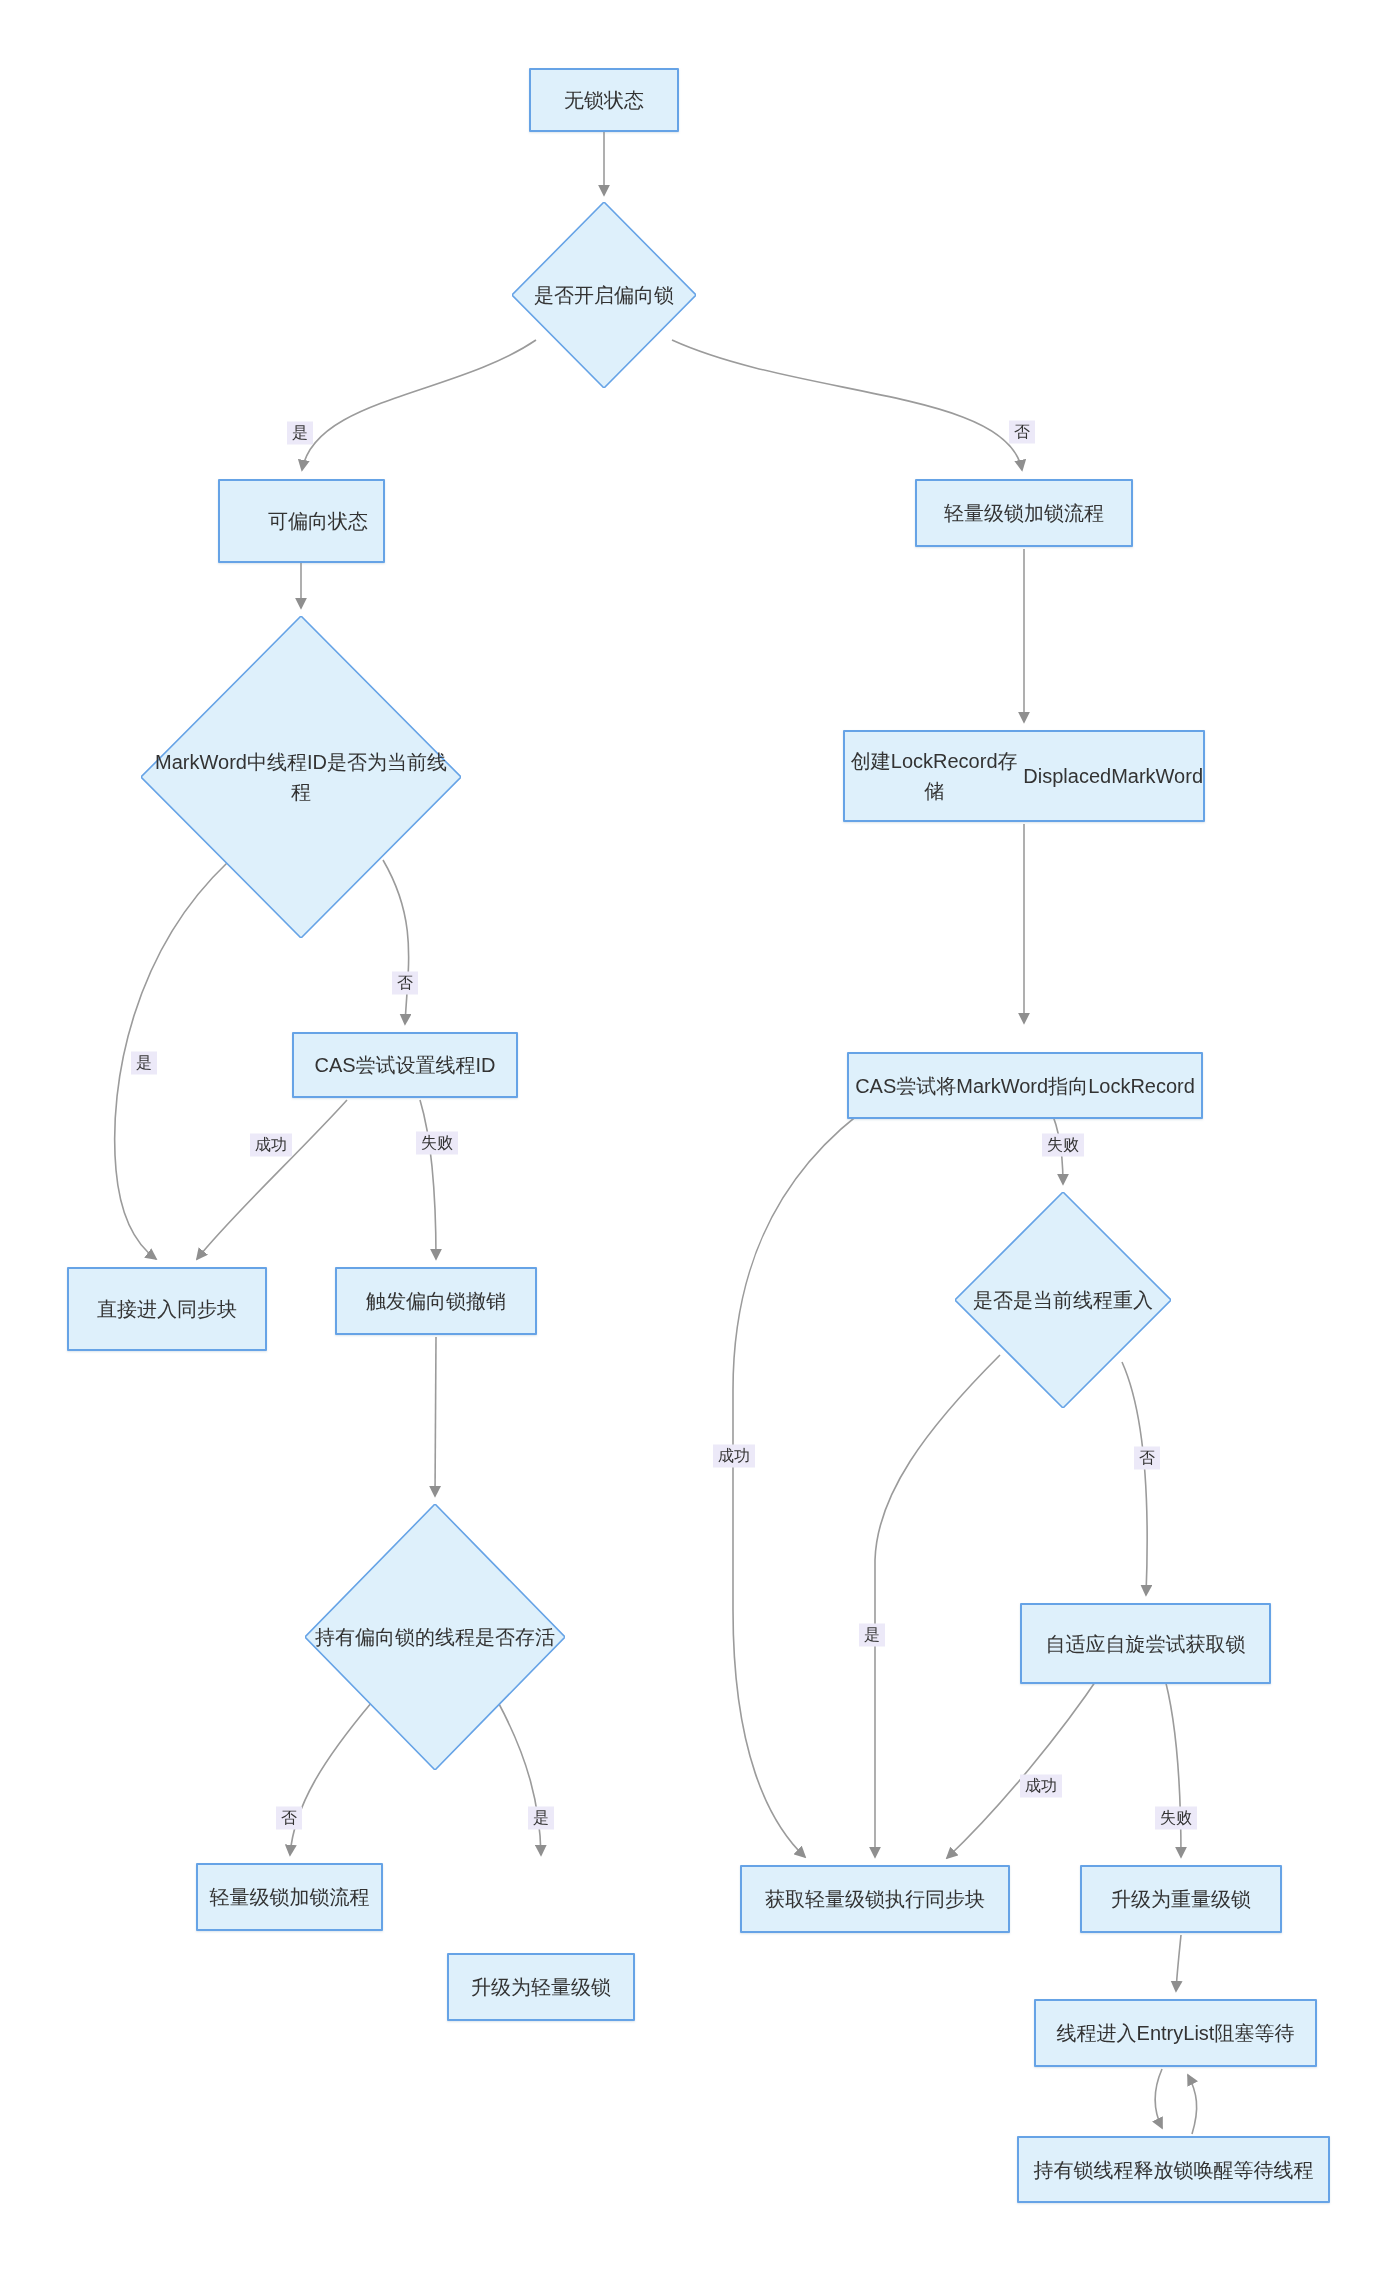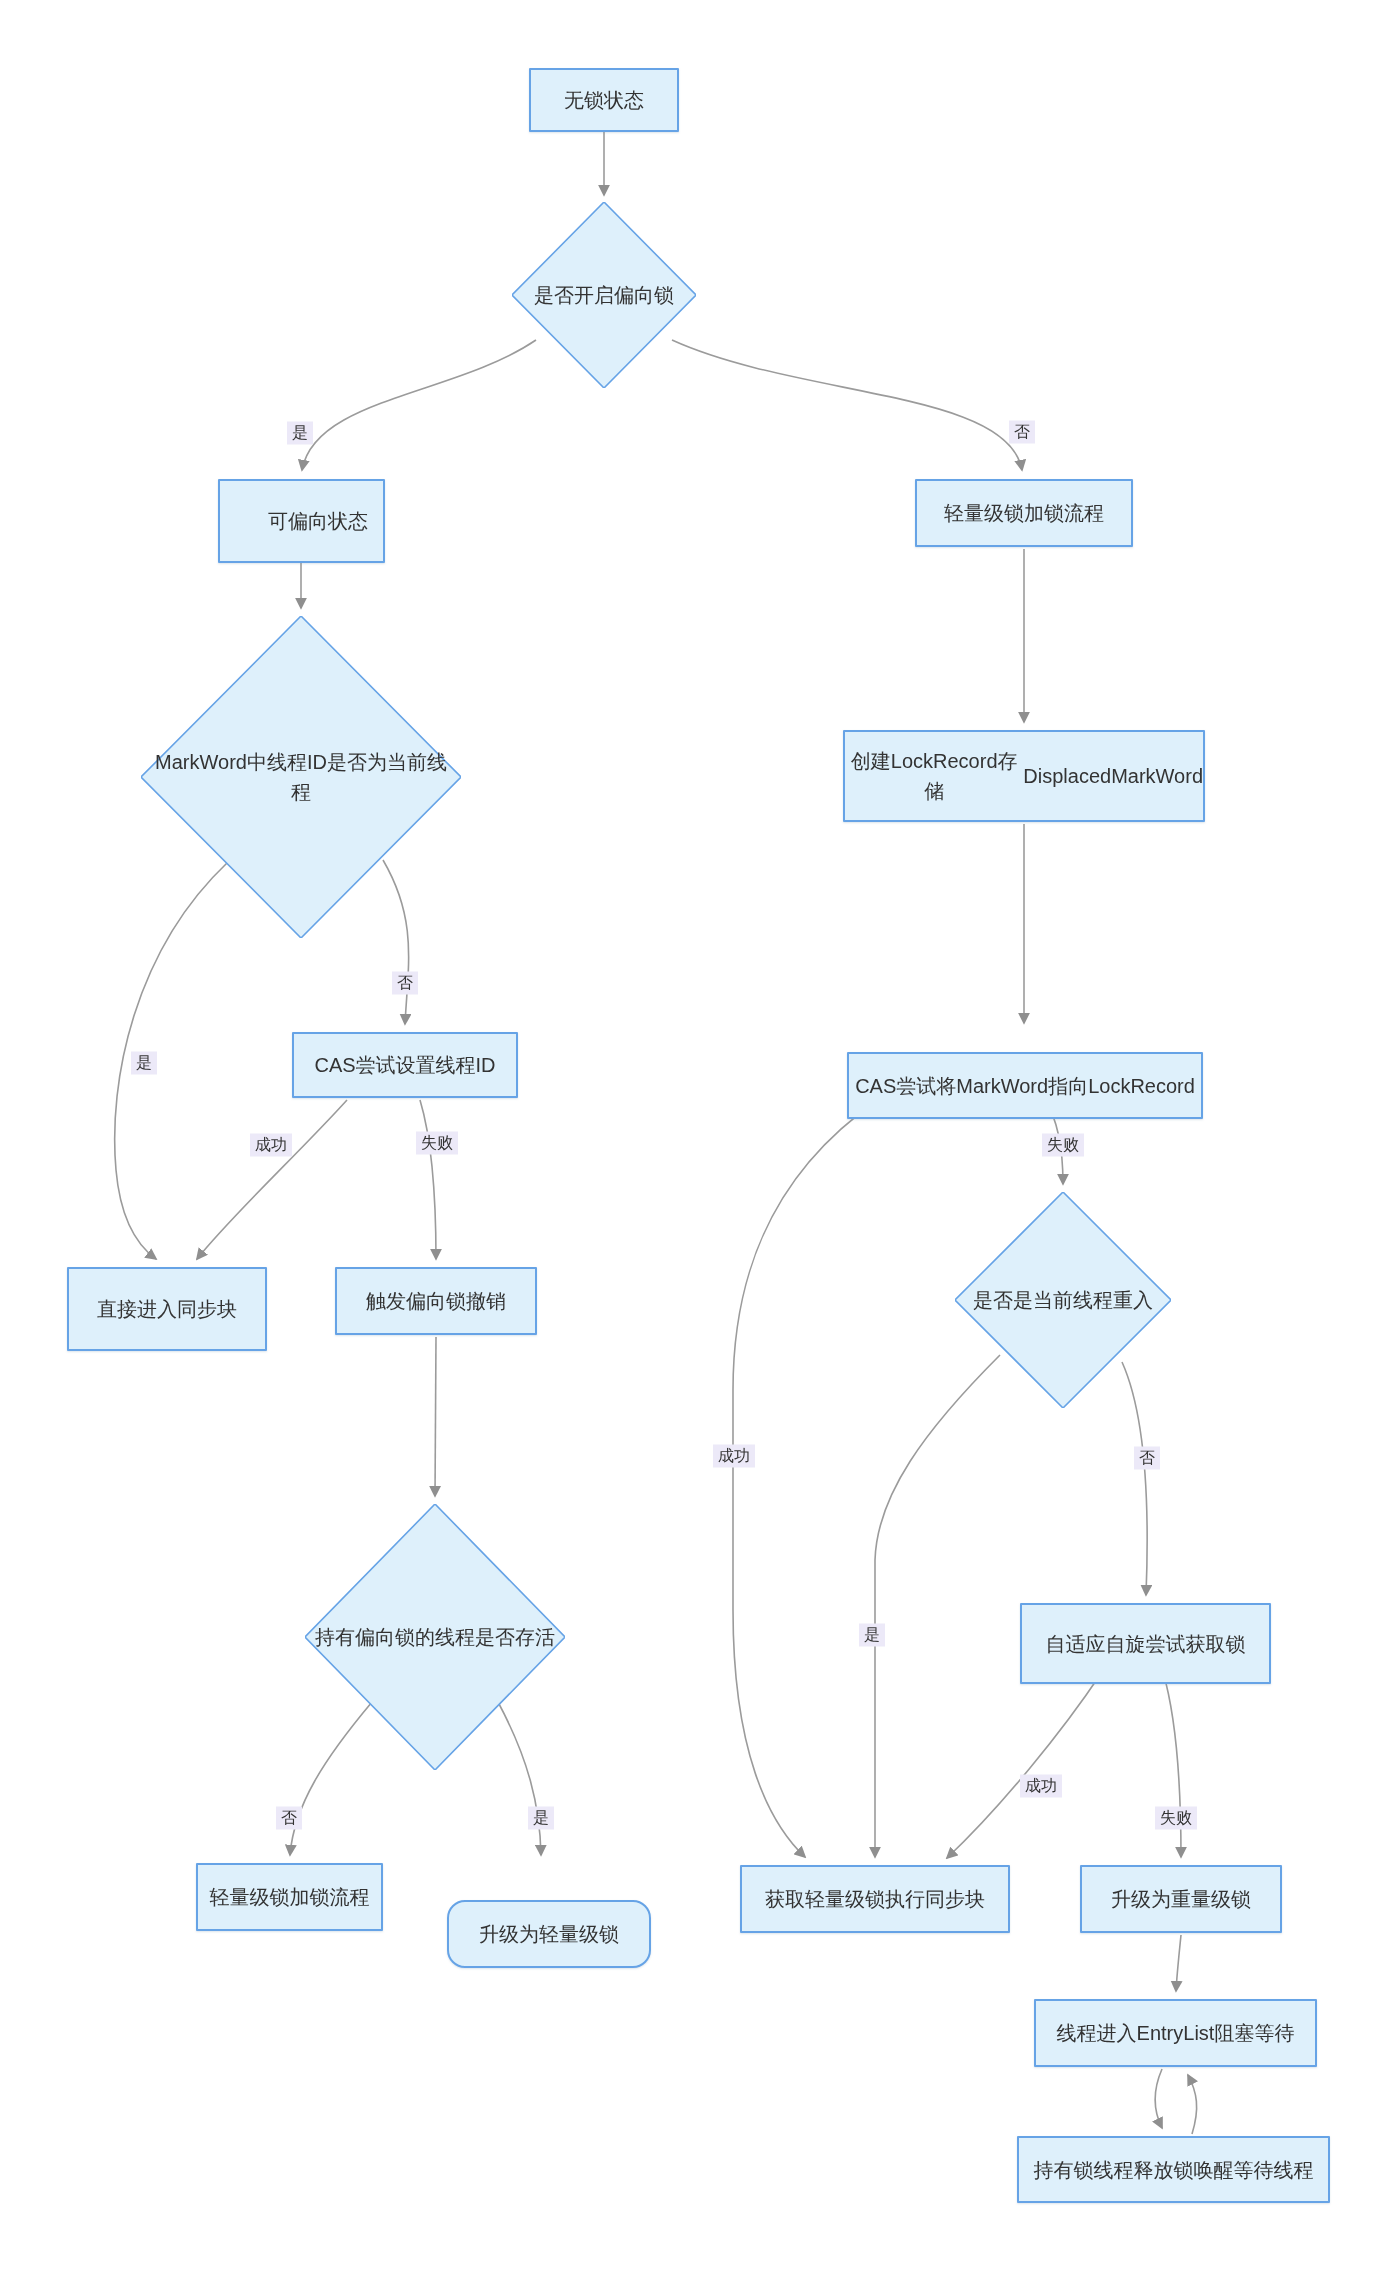--- a/index.html
+++ b/index.html
@@ -91,21 +91,21 @@
   <div class="node rect" style="left:847px;top:1031px;width:356px;height:67px;margin-top:21px;">CAS尝试将MarkWord指向LockRecord</div>
 
   <div class="node rect" style="left:67px;top:1267px;width:200px;height:84px;">直接进入同步块</div>
 
   <div class="node rect" style="left:335px;top:1267px;width:202px;height:68px;">触发偏向锁撤销</div>
 
   <div class="node rect" style="left:1020px;top:1603px;width:251px;height:81px;">自适应自旋尝试获取锁</div>
 
   <div class="node rect" style="left:196px;top:1863px;width:187px;height:68px;">轻量级锁加锁流程</div>
 
-  <div class="node rect" style="left:447px;top:1900px;width:204px;height:68px;border-radius:18px;">升级为轻量级锁</div>
+  <div class="node rect" style="left:447px;top:1953px;width:188px;height:68px;">升级为轻量级锁</div>
 
   <div class="node rect" style="left:740px;top:1865px;width:270px;height:68px;">获取轻量级锁执行同步块</div>
 
   <div class="node rect" style="left:1080px;top:1865px;width:202px;height:68px;">升级为重量级锁</div>
 
   <div class="node rect" style="left:1034px;top:1999px;width:283px;height:68px;">线程进入EntryList阻塞等待</div>
 
   <div class="node rect" style="left:1017px;top:2136px;width:313px;height:67px;">持有锁线程释放锁唤醒等待线程</div>
 
   <div class="node diamond" style="left:512px;top:202px;width:184px;height:186px;">

